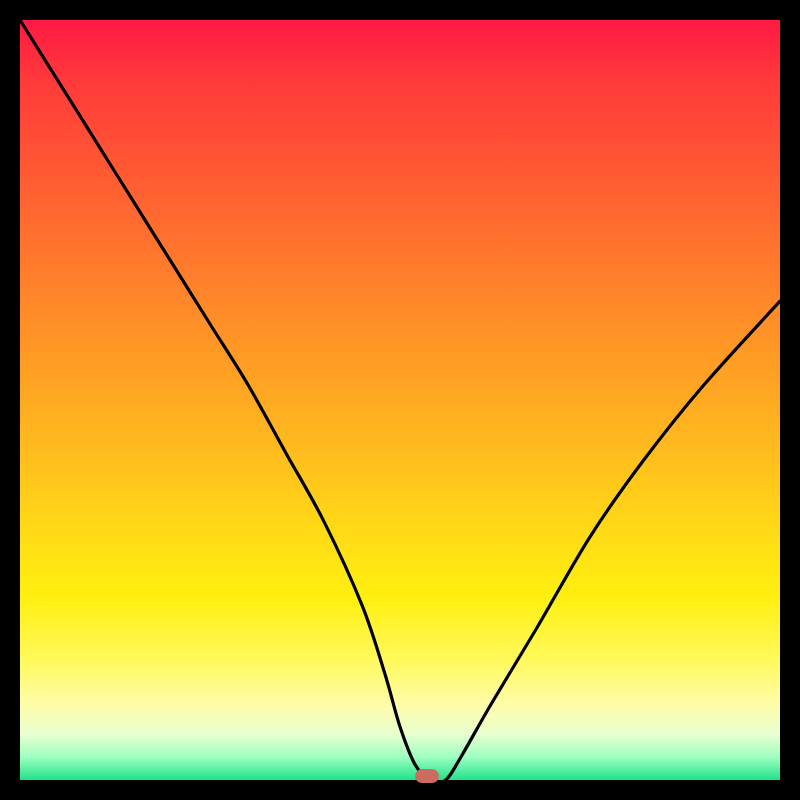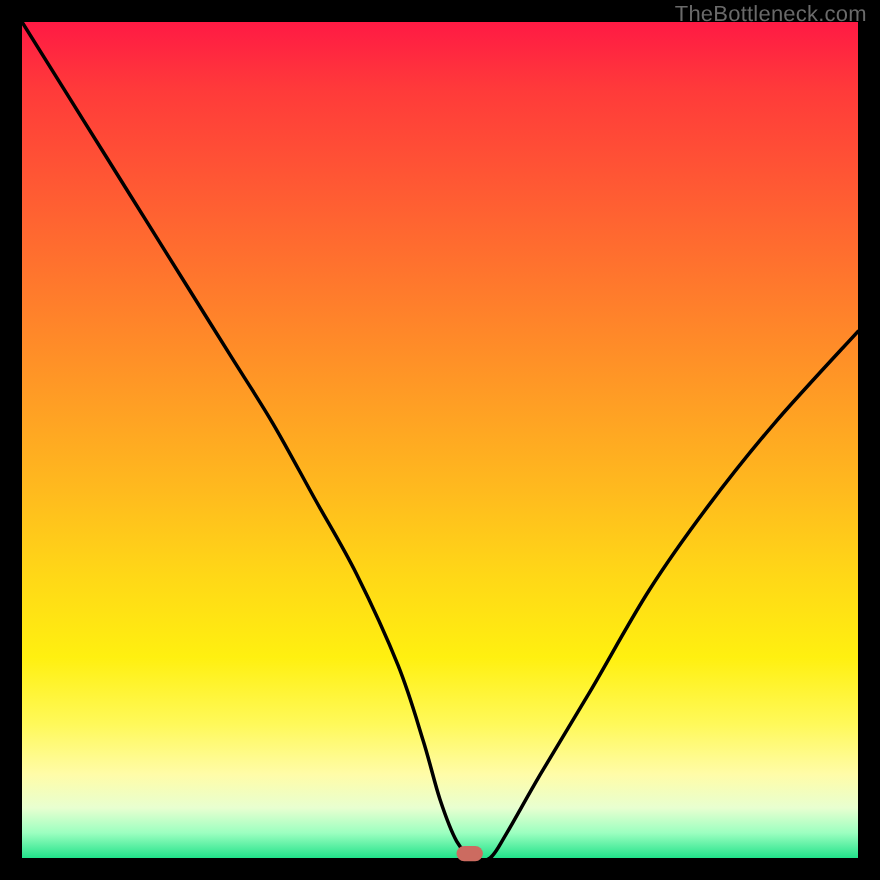--- a/index.html
+++ b/index.html
@@ -65,21 +65,20 @@
     background: #cc6b60;
     transform: translate(-50%, -50%);
     z-index: 15;
   }
 </style>
 </head>
 <body>
 
 <div class="frame">
 
-  <span class="watermark">TheBottleneck.com</span>
 
   <div class="plot-area"></div>
 
   <svg class="plot-svg" viewBox="0 0 760 760" preserveAspectRatio="none">
     <path d="M 0.00 0.00 C 6.33 10.13, 25.33 40.53, 38.00 60.80 C 50.67 81.07, 63.33 101.33, 76.00 121.60 C 88.67 141.87, 101.33 162.13, 114.00 182.40 C 126.67 202.67, 139.33 222.93, 152.00 243.20 C 164.67 263.47, 177.33 283.73, 190.00 304.00 C 202.67 324.27, 215.33 343.27, 228.00 364.80 C 240.67 386.33, 253.33 410.40, 266.00 433.20 C 278.67 456.00, 291.33 476.27, 304.00 501.60 C 316.67 526.93, 331.87 559.87, 342.00 585.20 C 352.13 610.53, 358.47 633.33, 364.80 653.60 C 371.13 673.87, 374.93 691.60, 380.00 706.80 C 385.07 722.00, 390.13 735.93, 395.20 744.80 C 400.27 753.67, 405.33 757.47, 410.40 760.00 C 415.47 762.53, 420.53 763.80, 425.60 760.00 C 430.67 756.20, 433.20 749.87, 440.80 737.20 C 448.40 724.53, 458.53 705.53, 471.20 684.00 C 483.87 662.47, 500.33 635.87, 516.80 608.00 C 533.27 580.13, 552.27 544.67, 570.00 516.80 C 587.73 488.93, 604.20 466.13, 623.20 440.80 C 642.20 415.47, 661.20 391.40, 684.00 364.80 C 706.80 338.20, 747.33 295.13, 760.00 281.20" fill="none" stroke="#000" stroke-width="3.2" stroke-linecap="round" stroke-linejoin="round"></path>
   </svg>
 
   <div class="marker" style="left: 426.6px; top: 776.2px; background: rgb(204, 107, 96);"></div>
 
 </div>

